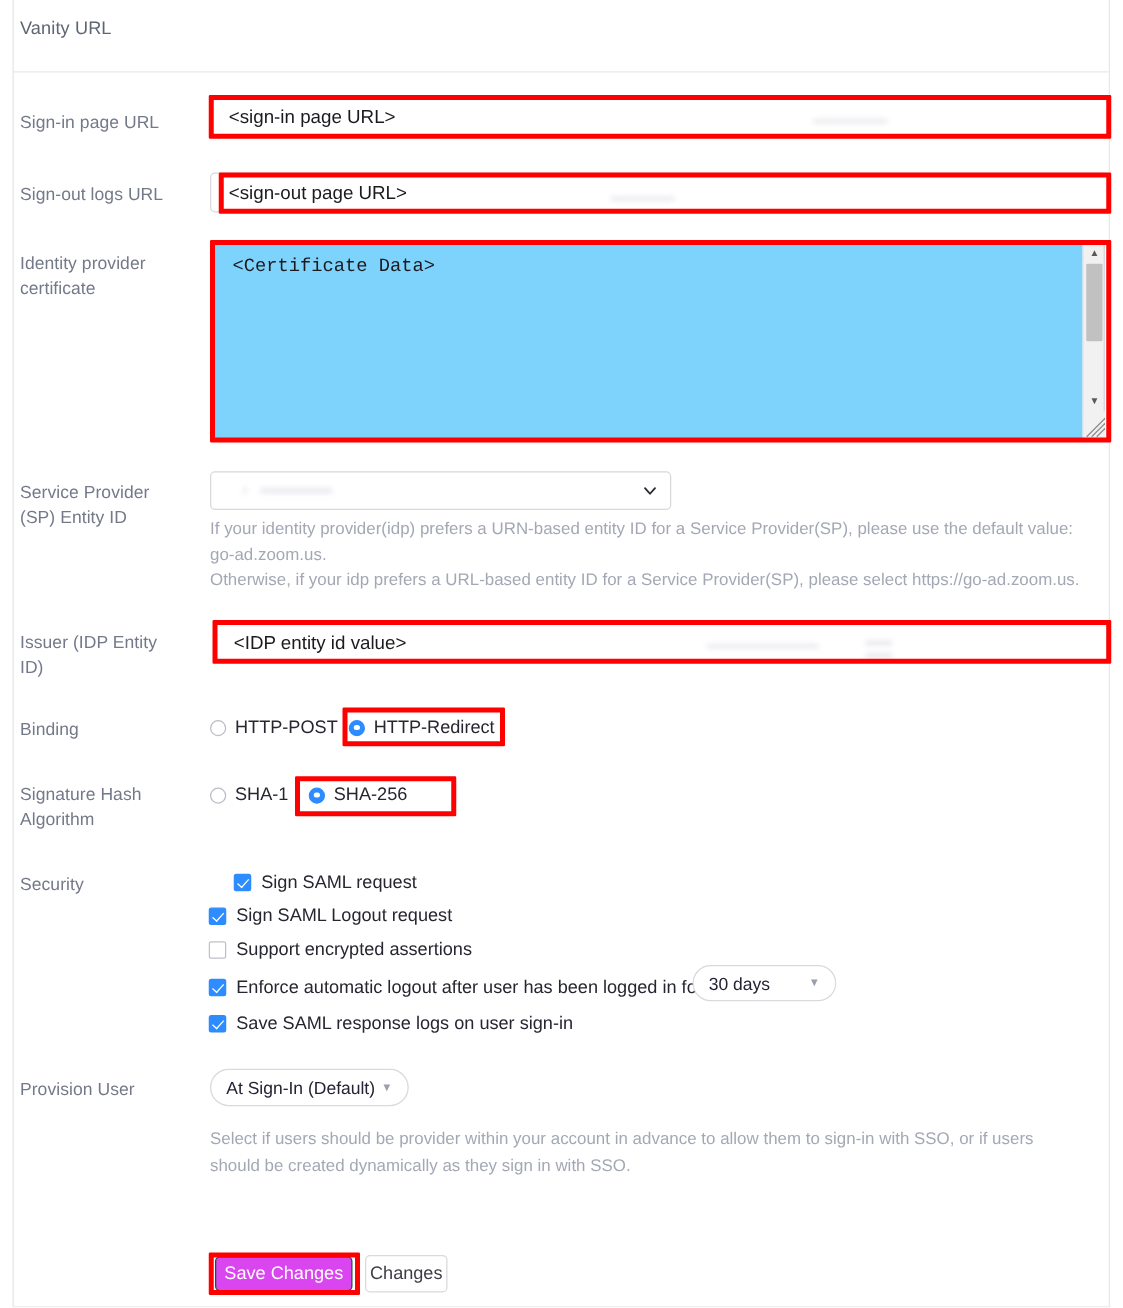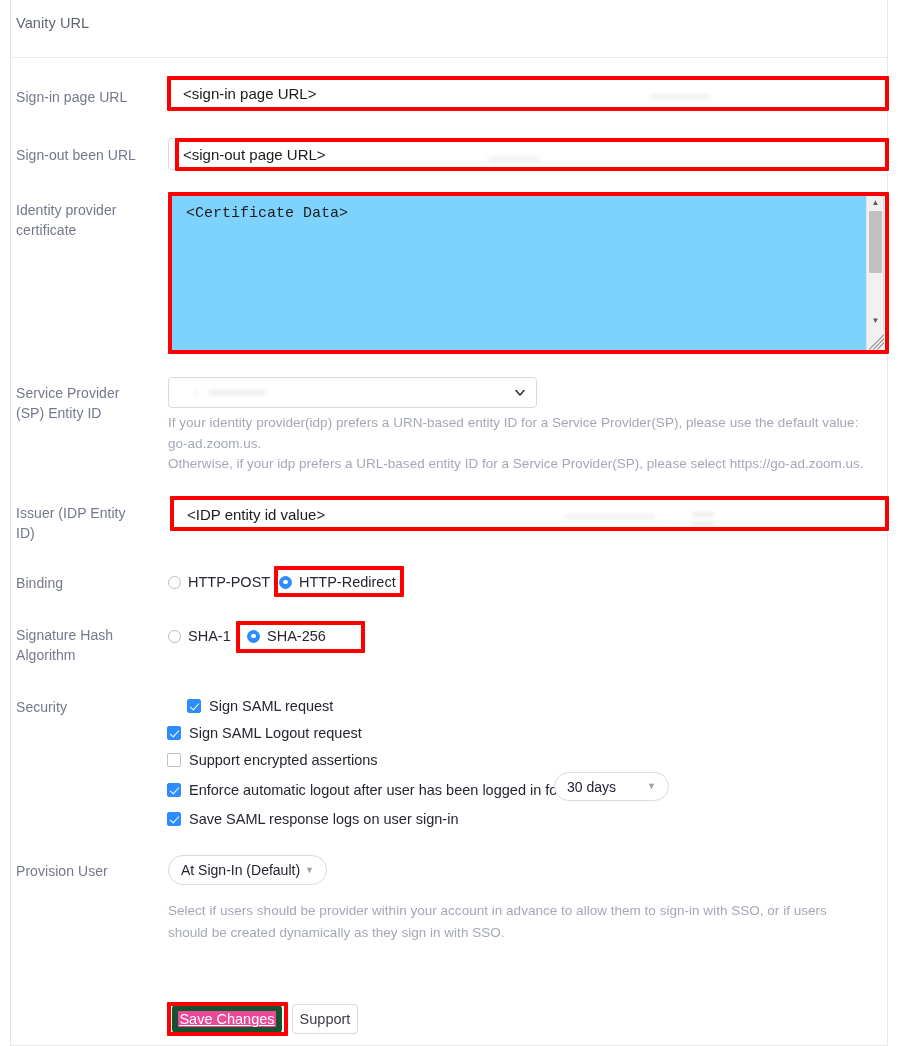--- a/index.html
+++ b/index.html
@@ -265,24 +265,23 @@
     box-sizing: border-box;
     display: flex;
     align-items: center;
     justify-content: center;
     font-size: 14.5px;
     border-radius: 4px;
     cursor: pointer;
     font-family: "Liberation Sans", sans-serif;
   }
   .btn-primary {
-    background: #ec4899;
+    background: #d946ef;
     color: #fff;
-    border: 6px solid #14532d;
-    text-decoration: underline;
+    border: 1px solid #14532d;
   }
   .btn-secondary {
     background: #fff;
     color: #3d3d47;
     border: 1px solid #d9d9de;
   }
   .footer-line {
     position: absolute;
     left: 11px;
     top: 1045px;
@@ -310,21 +309,21 @@
 
   <div class="section-header">
     <div class="title">Vanity URL</div>
   </div>
 
   <div class="flabel" style="left:16px; top:87px;">Sign-in page URL</div>
   <input class="tinput" style="left: 168px; top: 77px; width: 719px; height: 32px;" value="&lt;sign-in page URL&gt;">
   <div class="blur" style="left:650px; top:95px; width:60px; height:4px;"></div>
   <div class="redbox" style="left:167px; top:76px; width:722px; height:35px;"></div>
 
-  <div class="flabel" style="left:16px; top:145px;">Sign-out been URL</div>
+  <div class="flabel" style="left:16px; top:145px;">Sign-out logs URL</div>
   <input class="tinput" style="left: 168px; top: 138px; width: 719px; height: 32px;" value="&lt;sign-out page URL&gt;">
   <div class="blur" style="left:488px; top:157px; width:52px; height:4px;"></div>
   <div class="redbox" style="left:175px; top:138px; width:714px; height:33px;"></div>
 
   <div class="flabel" style="left:16px; top:200px; width:120px;">Identity provider certificate</div>
   <div class="tarea-wrap" style="left:171px; top:194px; width:713px; height:158px;">
     <textarea class="tarea" style="">&lt;Certificate Data&gt;</textarea>
     <div class="fake-scroll">
       <div class="arrow-up">▲</div>
       <div class="thumb"></div>
@@ -413,17 +412,17 @@
     <span class="caret-sm" style="position:absolute; right:12px;">▼</span>
   </div>
   <div class="helptext" style="left:168px; top:900px; width:700px;">Select if users should be provider within your account in advance to allow them to sign-in with SSO, or if users</div>
   <div class="helptext" style="left:168px; top:922px; width:700px;">should be created dynamically as they sign in with SSO.</div>
 
   <div class="btn btn-primary" style="left:172px; top:1005px; width:110px; height:28px;">
     <span>Save Changes</span>
   </div>
   <div class="redbox" style="left:167px; top:1002px; width:121px; height:34px;"></div>
   <div class="btn btn-secondary" style="left:292px; top:1004px; width:66px; height:30px;">
-    <span>Support</span>
+    <span>Changes</span>
   </div>
   <div class="footer-line"></div>
 
 </div>
 
 </body></html>

